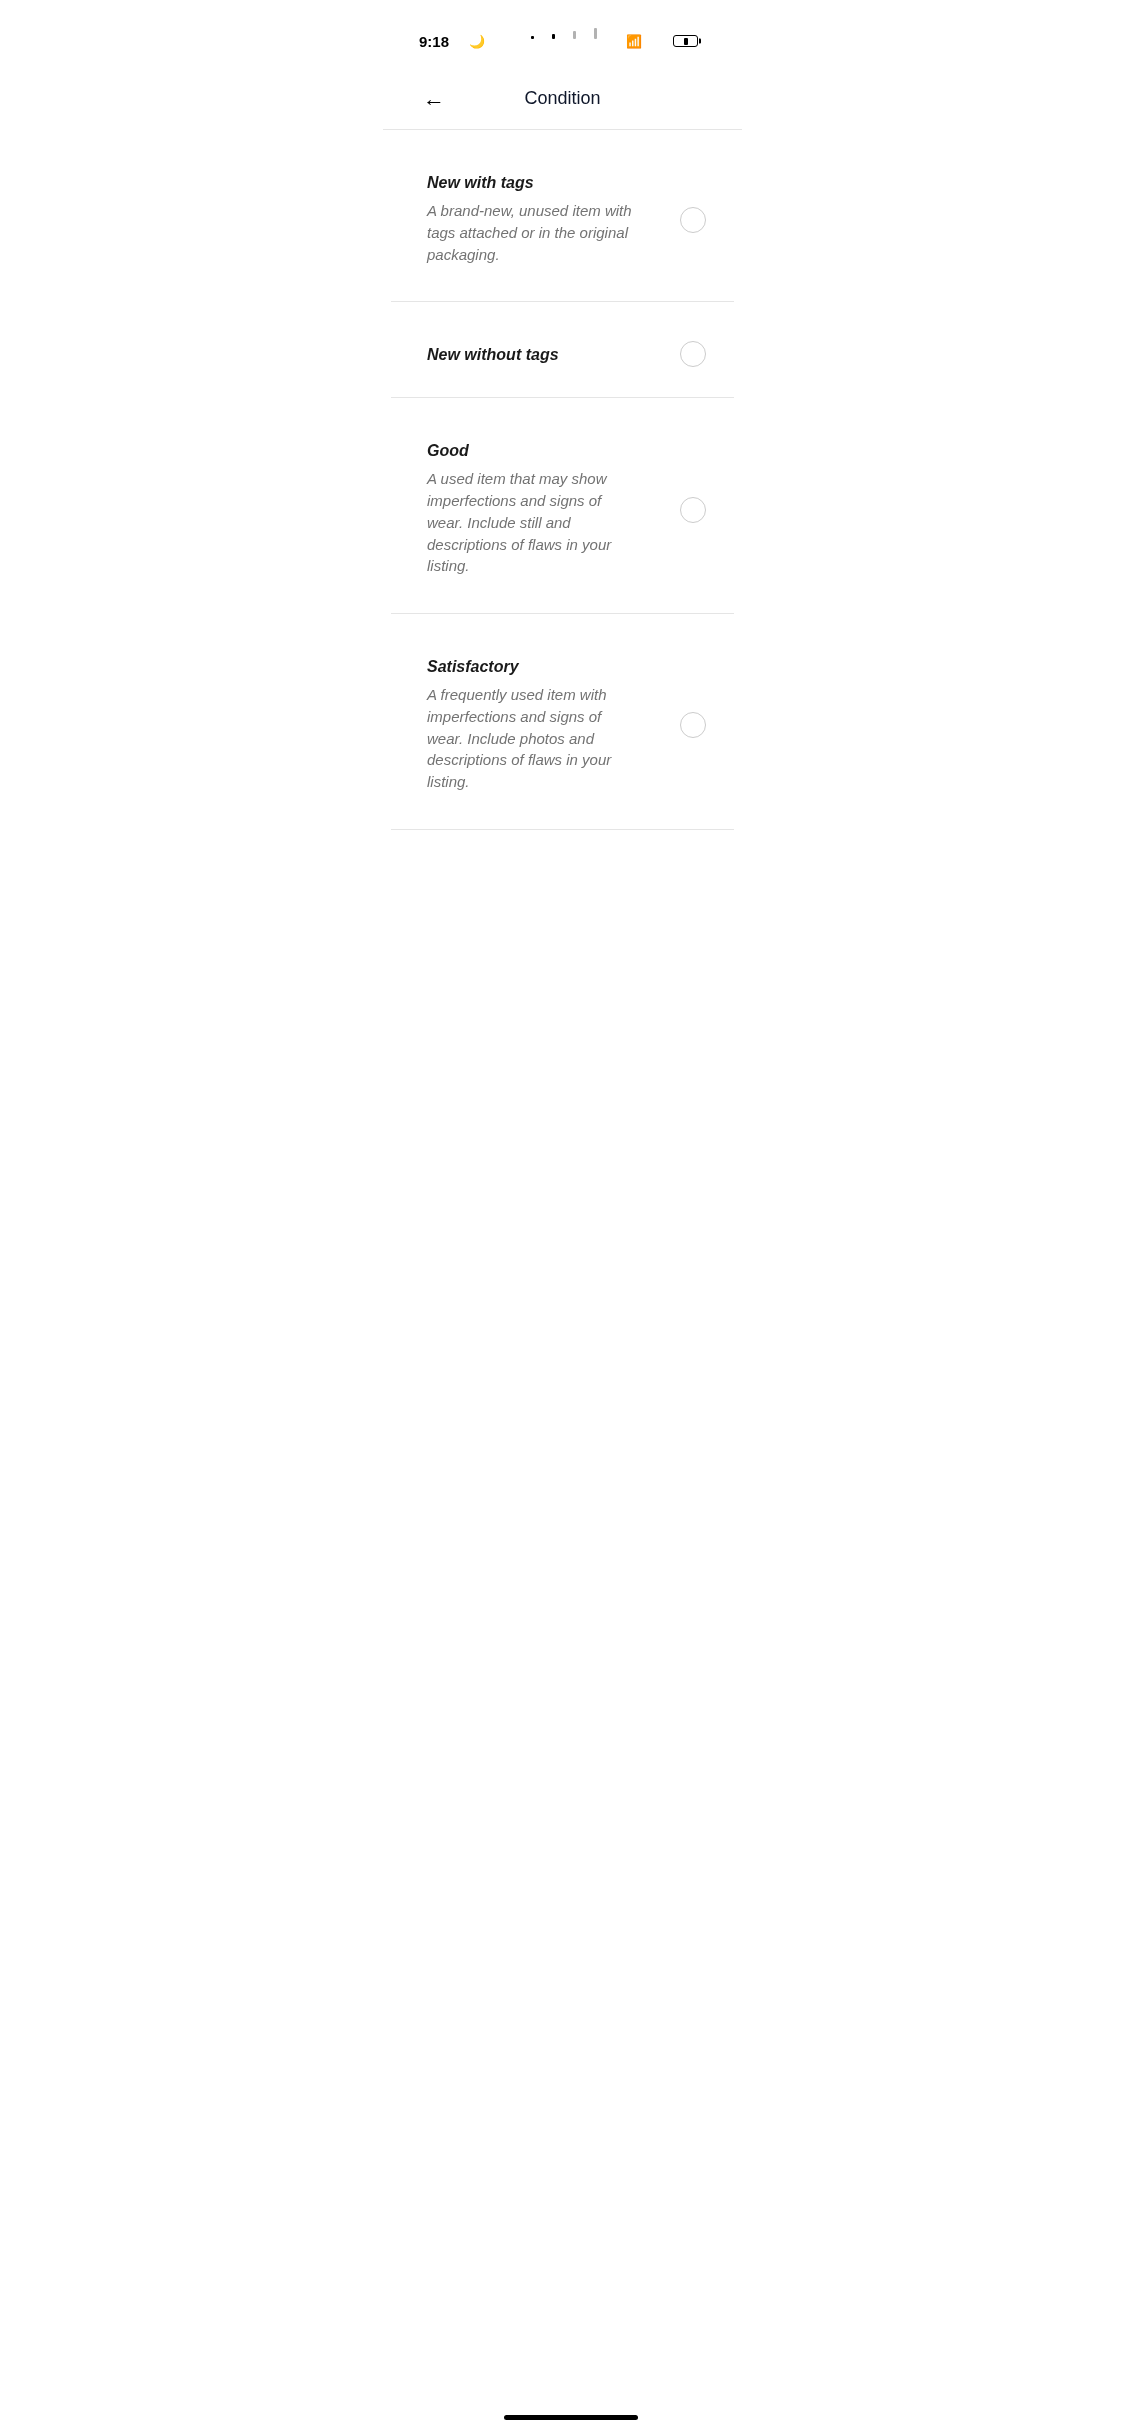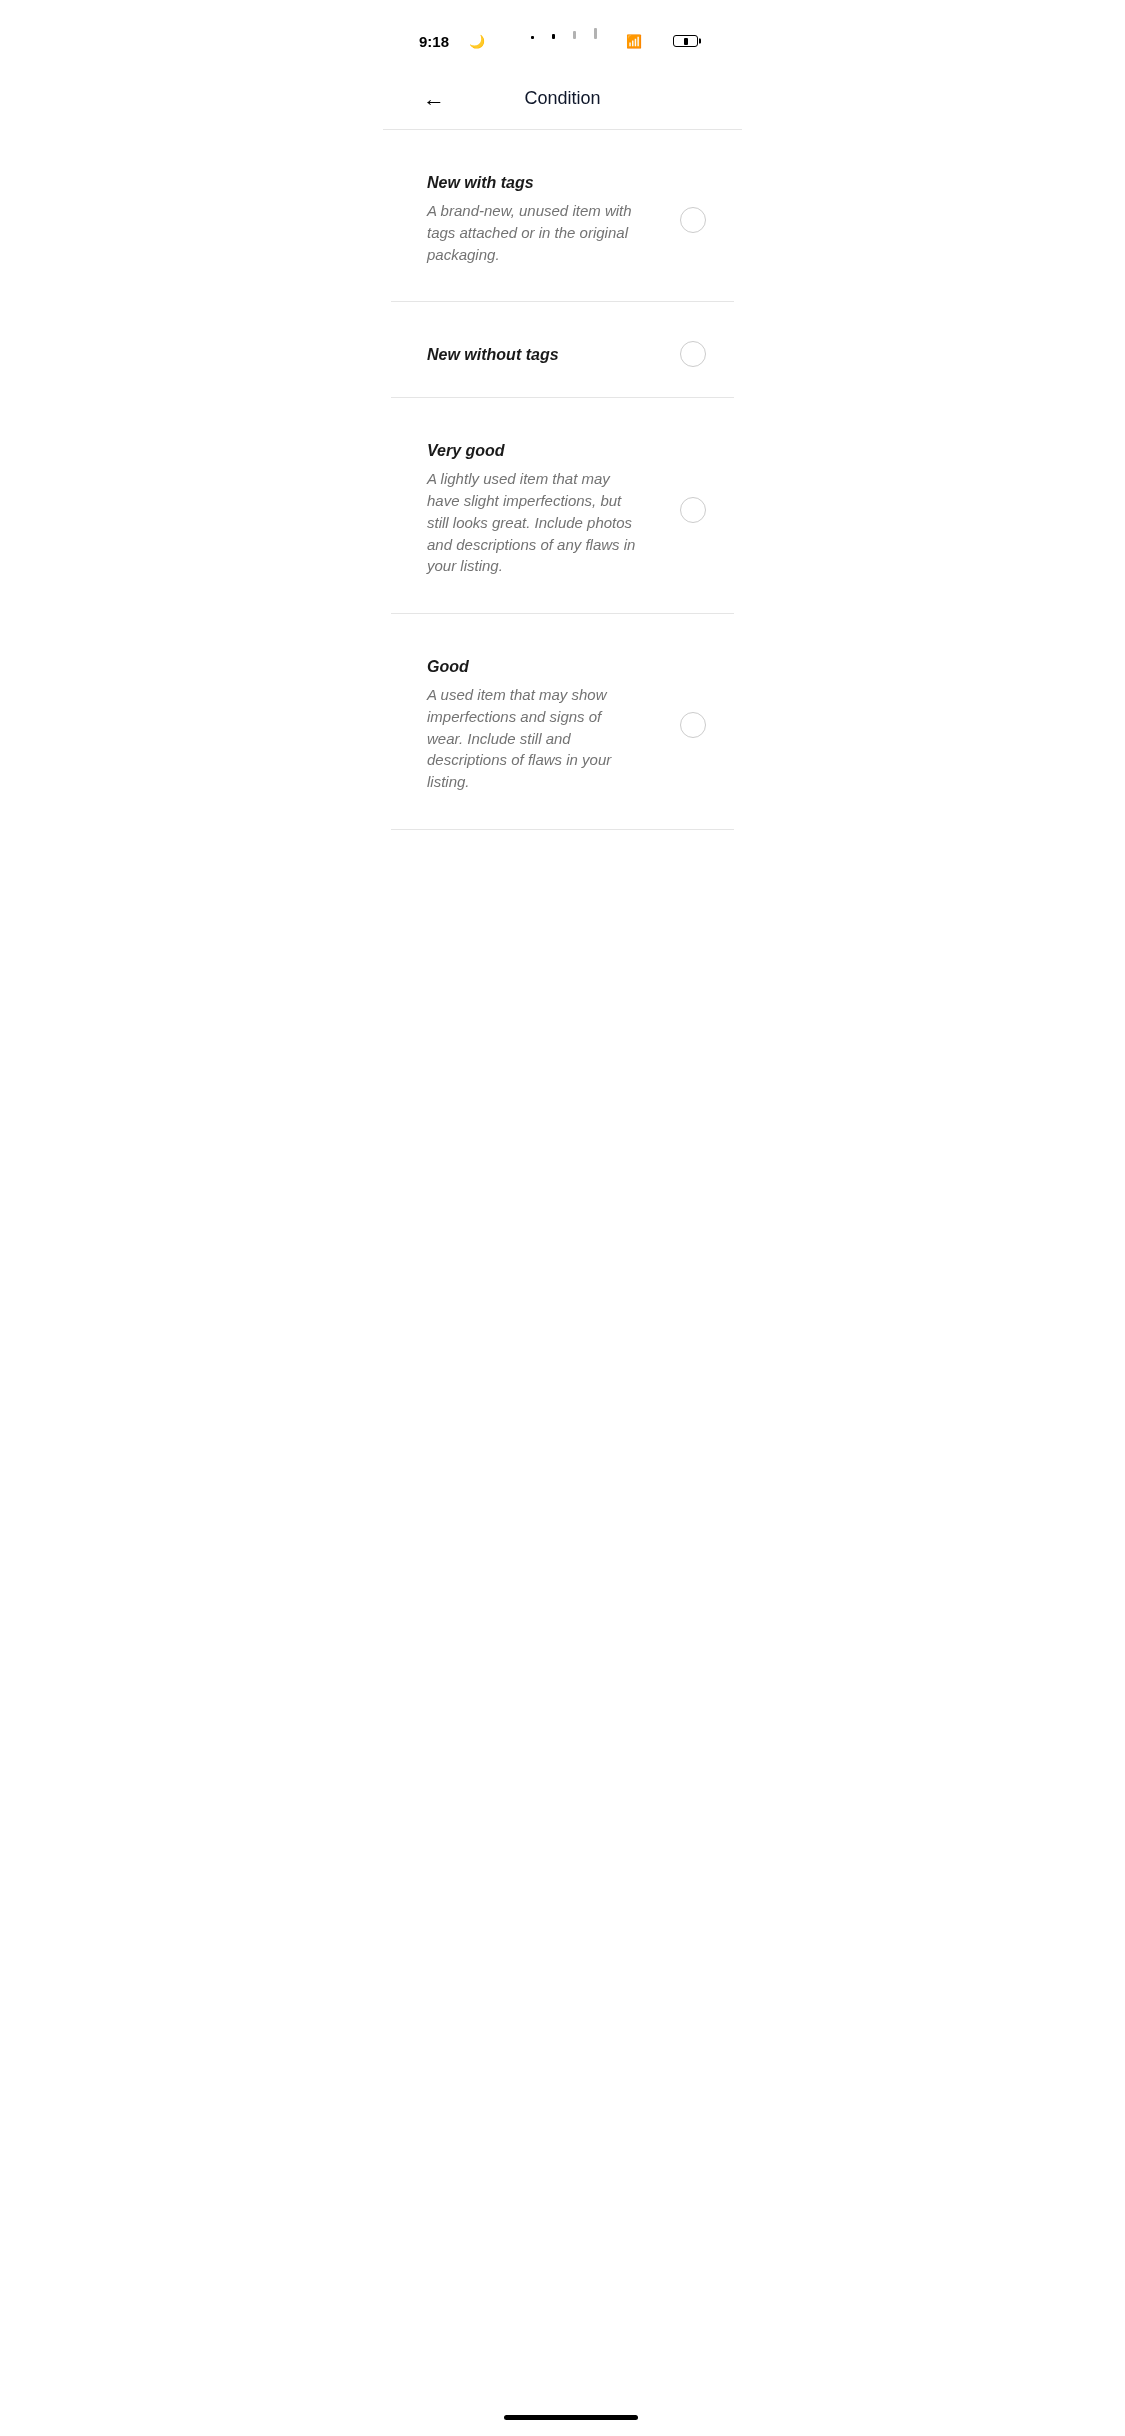--- a/index.html
+++ b/index.html
@@ -235,27 +235,27 @@
       <div class="radio-button"></div>
     </li>
     <li class="condition-item">
       <div class="condition-content">
         <div class="condition-title">New without tags</div>
       </div>
       <div class="radio-button"></div>
     </li>
     <li class="condition-item">
       <div class="condition-content">
-        <div class="condition-title">Very good</div>
-        <div class="condition-description">A lightly used item that may have slight imperfections, but still looks great. Include photos and descriptions of any flaws in your listing.</div>
-      </div>
-      <div class="radio-button"></div>
-    </li>
-    <li class="condition-item">
-      <div class="condition-content">
         <div class="condition-title">Good</div>
         <div class="condition-description">A used item that may show imperfections and signs of wear. Include still and descriptions of flaws in your listing.</div>
       </div>
       <div class="radio-button"></div>
     </li>
+    <li class="condition-item">
+      <div class="condition-content">
+        <div class="condition-title">Satisfactory</div>
+        <div class="condition-description">A frequently used item with imperfections and signs of wear. Include photos and descriptions of flaws in your listing.</div>
+      </div>
+      <div class="radio-button"></div>
+    </li>
   </ul>
 
 <div class="home-indicator"></div>
 
 </body></html>

